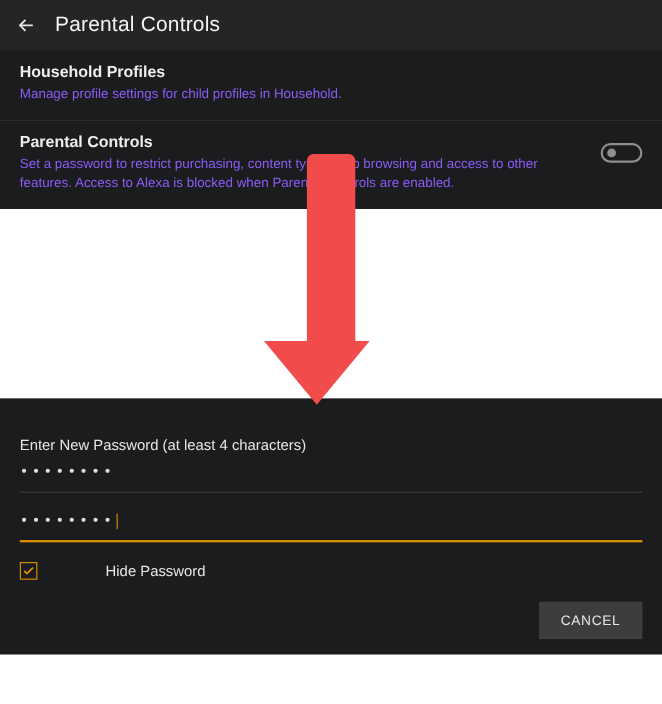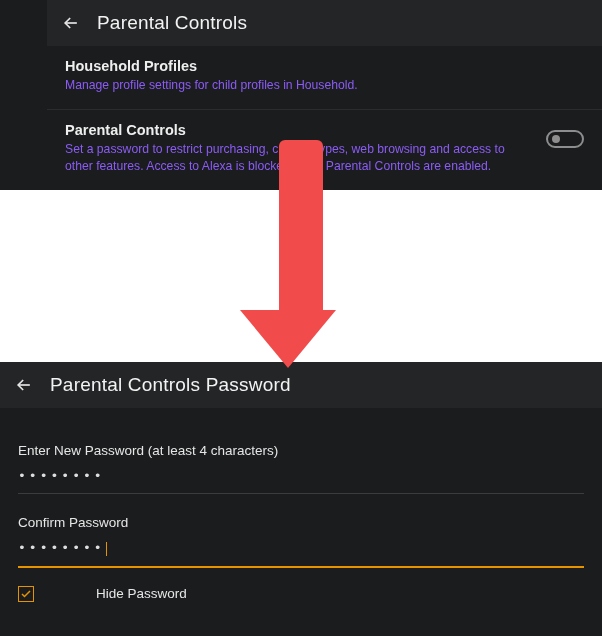--- a/index.html
+++ b/index.html
@@ -1,20 +1,20 @@
 <!DOCTYPE html>
 <html><head>
 <meta charset="utf-8">
 <style>
   * { box-sizing: border-box; margin: 0; padding: 0; }
   html, body { width: 602px; height: 640px; font-family: "Amazon Ember", "Helvetica Neue", Arial, sans-serif; background: #ffffff; color: #e6e6e6; }
   .screen { width: 602px; }
 
   
-  .panel-top { background: #1a1c1d; padding-left: 47px; }
+  .panel-top { background: #1a1c1d; }
   .hdr { display: flex; align-items: center; height: 46px; padding: 0 14px; background: #232526; }
   .back-arrow { width: 20px; height: 20px; display: flex; align-items: center; justify-content: center; }
   .back-arrow svg { stroke: #e6e6e6; }
   .hdr-title { font-size: 19px; font-weight: 300; margin-left: 16px; color: #f3f3f3; letter-spacing: .2px; }
 
   .section { padding: 12px 18px 14px 18px; }
   .section-row { display: flex; align-items: flex-start; justify-content: center; }
   .section-text { flex: 1; }
   .sec-title { font-size: 14.5px; font-weight: 600; color: #eeeeee; }
   .sec-desc  { font-size: 12.2px; color: #8b5cf6; line-height: 1.45; margin-top: 3px; max-width: 480px; }
@@ -86,46 +86,37 @@
   </div>
 
   <div class="gap">
     <div class="arrow-wrap">
       <div class="arrow-stem"></div>
       <div class="arrow-head"></div>
     </div>
   </div>
 
   <div class="panel-bottom">
-    <div class="hdr">
-      <div class="back-arrow">
-        <svg width="20" height="20" viewBox="0 0 24 24" fill="none" stroke-width="2">
-            <path d="M19 12H5"></path>
-            <path d="M11 18l-6-6 6-6"></path>
-          </svg>
-      </div>
-      <div class="hdr-title">Parental Controls Password</div>
-    </div>
 
     <div class="form">
       <div class="field-label">Enter New Password (at least 4 characters)</div>
       <div class="pw-row">••••••••</div>
       <div class="pw-underline"></div>
 
-      <div class="field-label">Confirm Password</div>
       <div class="pw-row"><span>••••••••</span><span class="cursor"></span></div>
       <div class="pw-underline active"></div>
 
       <div class="check-row">
         <div class="checkbox">
           <svg width="12" height="12" viewBox="0 0 24 24" fill="none" stroke-width="3">
               <path d="M4 12l5 5L20 6"></path>
             </svg>
         </div>
         <div class="check-label">Hide Password</div>
       </div>
     </div>
 
     <div class="btn-row">
+      <button class="btn">CANCEL</button>
     </div>
   </div>
 
 </div>
 
 </body></html>

